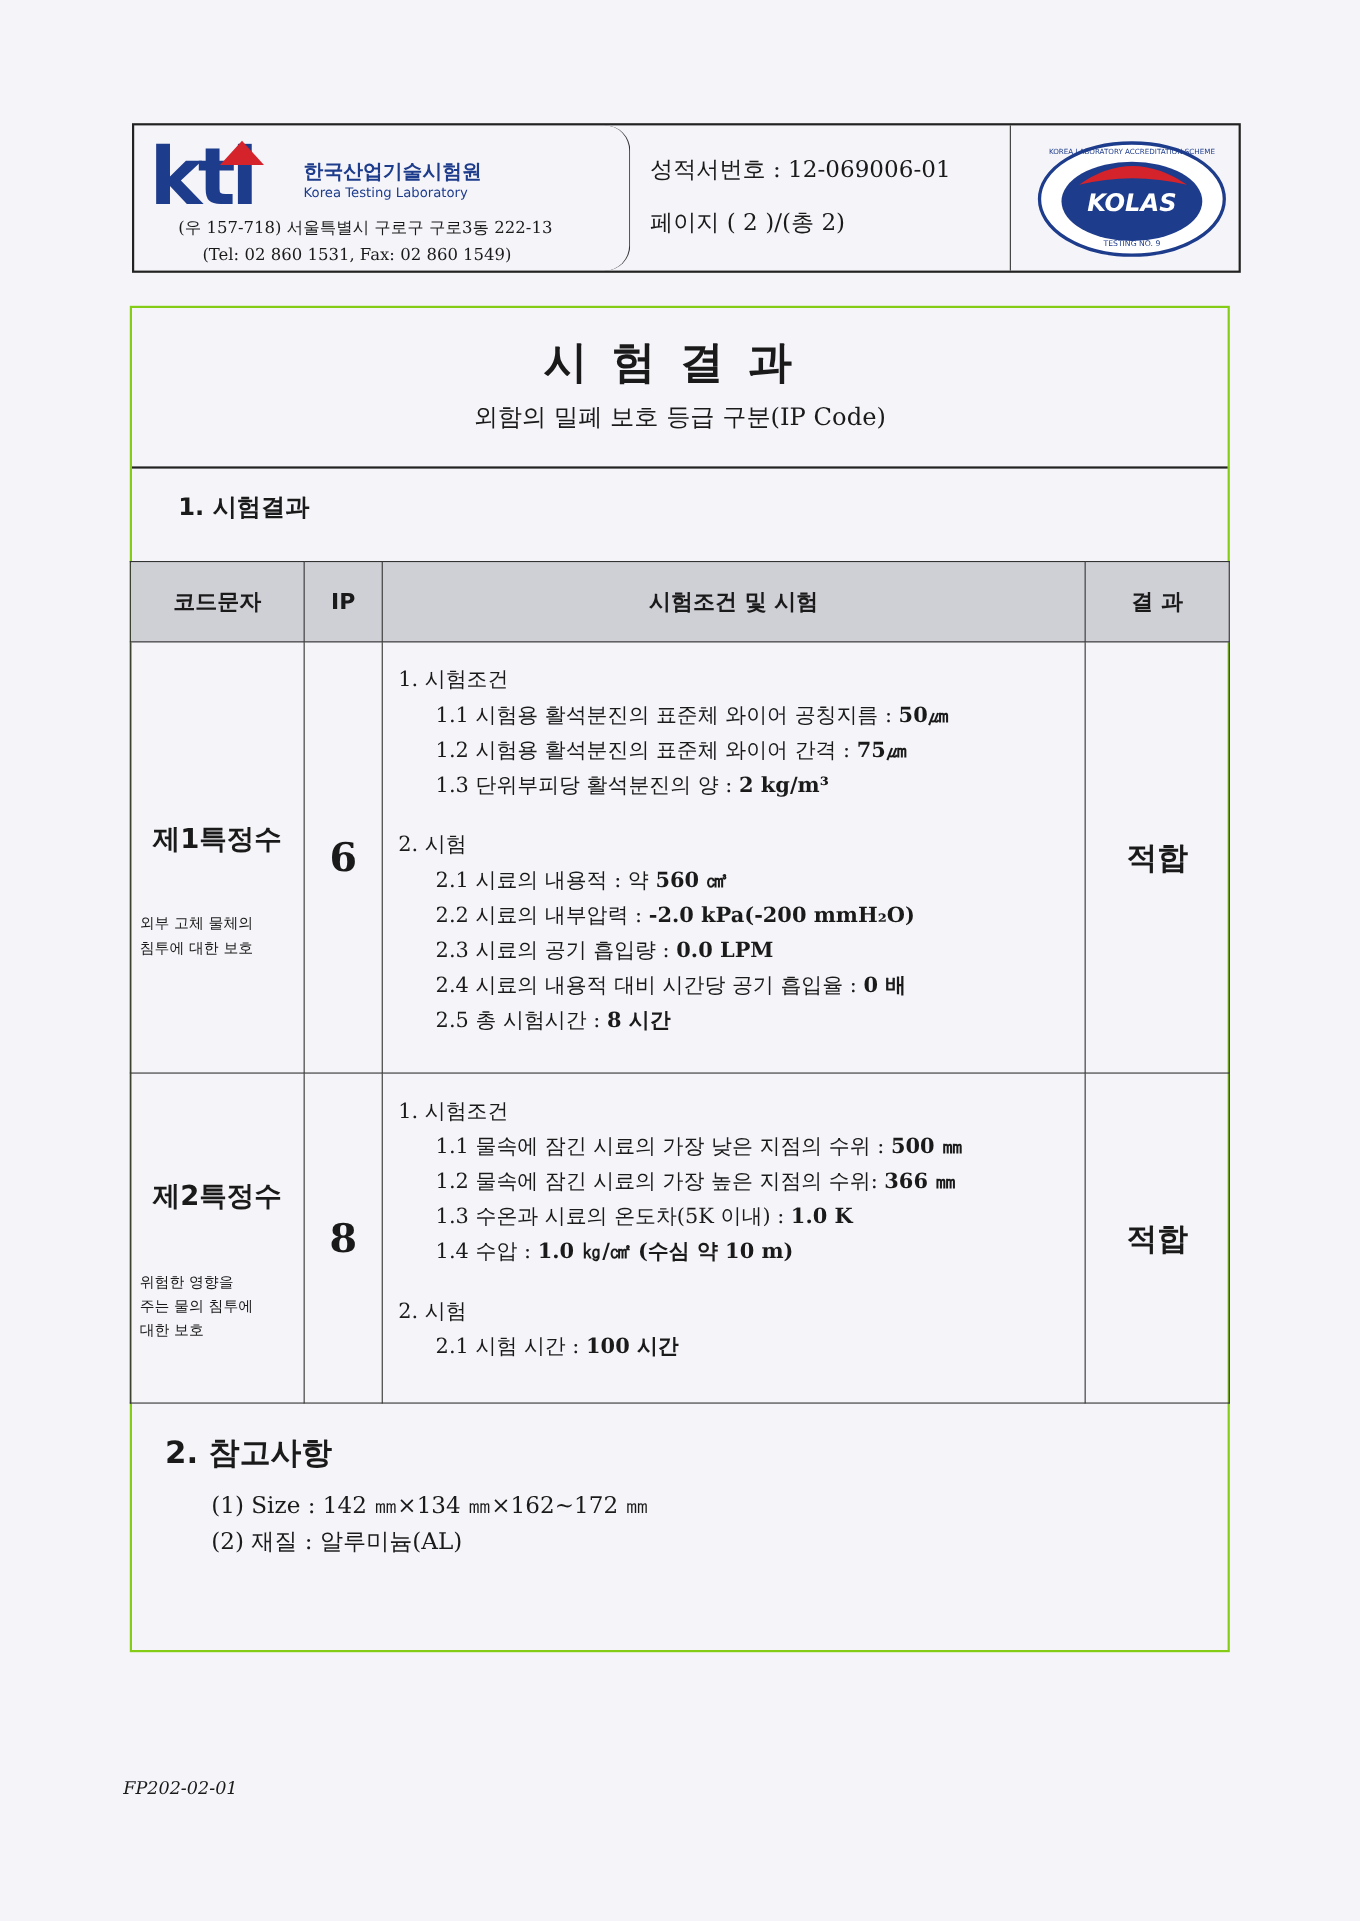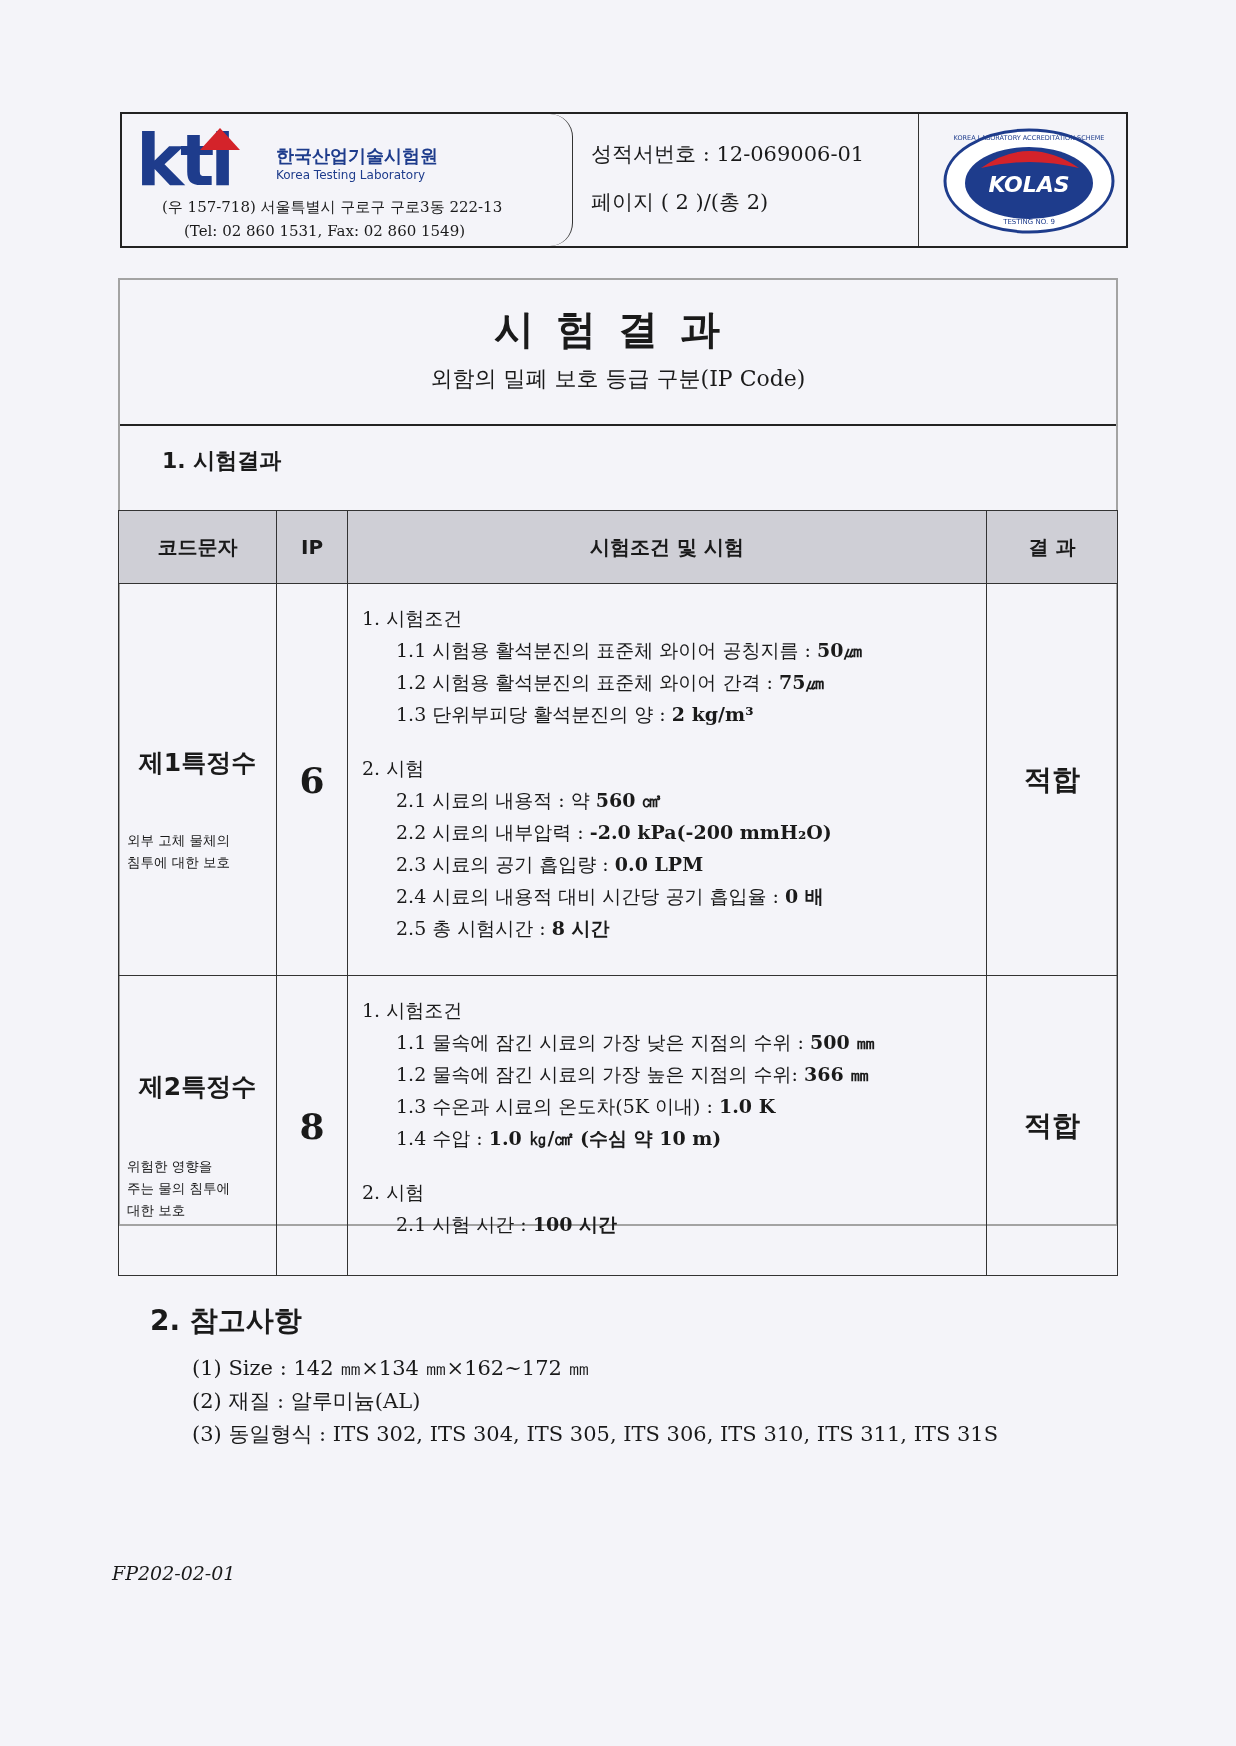--- a/index.html
+++ b/index.html
@@ -11,41 +11,41 @@
   .hdr-right{flex:1;position:relative;}
   .logo-ktl{position:absolute;left:14px;top:6px;font-family:"DejaVu Sans",sans-serif;font-weight:bold;font-size:72px;color:#1e3c8c;letter-spacing:-4px;line-height:80px;}
   .logo-tri{position:absolute;left:78px;top:14px;width:0;height:0;border-left:20px solid transparent;border-right:20px solid transparent;border-bottom:22px solid #d4232a;}
   .org-ko{position:absolute;left:154px;top:30px;font-family:"DejaVu Sans",sans-serif;font-weight:bold;font-size:18px;color:#1e3c8c;}
   .org-en{position:absolute;left:154px;top:54px;font-family:"DejaVu Sans",sans-serif;font-size:12px;color:#1e3c8c;}
   .addr{position:absolute;left:40px;top:84px;font-size:15px;}
   .tel{position:absolute;left:62px;top:108px;font-size:15px;}
   .certno{position:absolute;left:18px;top:26px;font-size:21px;}
   .pageno{position:absolute;left:18px;top:74px;font-size:21px;}
   .kolas{position:absolute;left:22px;top:12px;width:176px;height:110px;}
-  .main{left:118px;top:278px;width:1000px;height:948px;border:2px solid #a3a3a3;box-sizing:border-box;}
+  .main{left:118px;top:278px;width:1000px;height:1224px;border:2px solid #84cc16;box-sizing:border-box;}
   .title{position:absolute;left:0;width:100%;top:22px;text-align:center;font-family:"DejaVu Sans",sans-serif;font-weight:bold;font-size:40px;letter-spacing:22px;}
   .subtitle{position:absolute;left:0;width:100%;top:84px;text-align:center;font-size:22px;}
   .sep1{position:absolute;left:0;right:0;top:144px;border-top:2px solid #222;}
   .sec1{position:absolute;left:42px;top:166px;font-family:"DejaVu Sans",sans-serif;font-weight:bold;font-size:22px;}
   table.res{position:absolute;left:-2px;top:230px;width:1000px;border-collapse:collapse;}
   table.res td,table.res th{border:1.5px solid #333;padding:0;vertical-align:middle;}
   table.res th{background:#cfcfd6;height:72px;font-family:"DejaVu Sans",sans-serif;font-weight:bold;font-size:20px;}
   .c1{width:157px;}.c2{width:70px;}.c4{width:130px;}
   .code-name{font-family:"DejaVu Sans",sans-serif;font-weight:bold;font-size:25px;text-align:center;}
   .code-desc{font-size:13.5px;line-height:22px;margin-left:8px;margin-top:50px;}
   .ipv{font-weight:bold;font-size:36px;text-align:center;}
   .result{font-family:"DejaVu Sans",sans-serif;font-weight:bold;font-size:28px;text-align:center;}
   .cond{padding:18px 0 20px 14px !important;font-size:19px;line-height:32px;vertical-align:top !important;}
   .cond .h{margin-left:0;}
   .cond .i{margin-left:34px;white-space:nowrap;}
   .cond .gap{height:22px;}
   .cond b{font-weight:bold;}
   .sec2{position:absolute;left:30px;top:1022px;font-family:"DejaVu Sans",sans-serif;font-weight:bold;font-size:28px;}
   .note{position:absolute;left:72px;font-size:21px;white-space:nowrap;}
-  .footer{left:112px;top:1562px;font-style:italic;font-size:19px;}
+  .footer{left:112px;top:1616px;font-style:italic;font-size:16px;}
 </style>
 </head>
 <body>
 
 <div class="abs hdr">
   <div class="hdr-left">
     <div class="logo-ktl">ktl</div>
     <div class="logo-tri"></div>
     <div class="org-ko">한국산업기술시험원</div>
     <div class="org-en">Korea Testing Laboratory</div>
@@ -129,16 +129,15 @@
         <div class="i"><span>2.1 시험 시간 : </span><b>100 시간</b></div>
       </td>
       <td class="c4 result">적합</td>
     </tr>
   </tbody>
     </table>
 
   <div class="sec2">2. 참고사항</div>
   <div class="note" style="top:1074px;">(1) Size : 142 ㎜×134 ㎜×162~172 ㎜</div>
   <div class="note" style="top:1107px;">(2) 재질 : 알루미늄(AL)</div>
-  <div class="note" style="top:1140px;">(3) 동일형식 : ITS 302, ITS 304, ITS 305, ITS 306, ITS 310, ITS 311, ITS 31S</div>
 </div>
 
 <div class="abs footer">FP202-02-01</div>
 
 </body></html>

